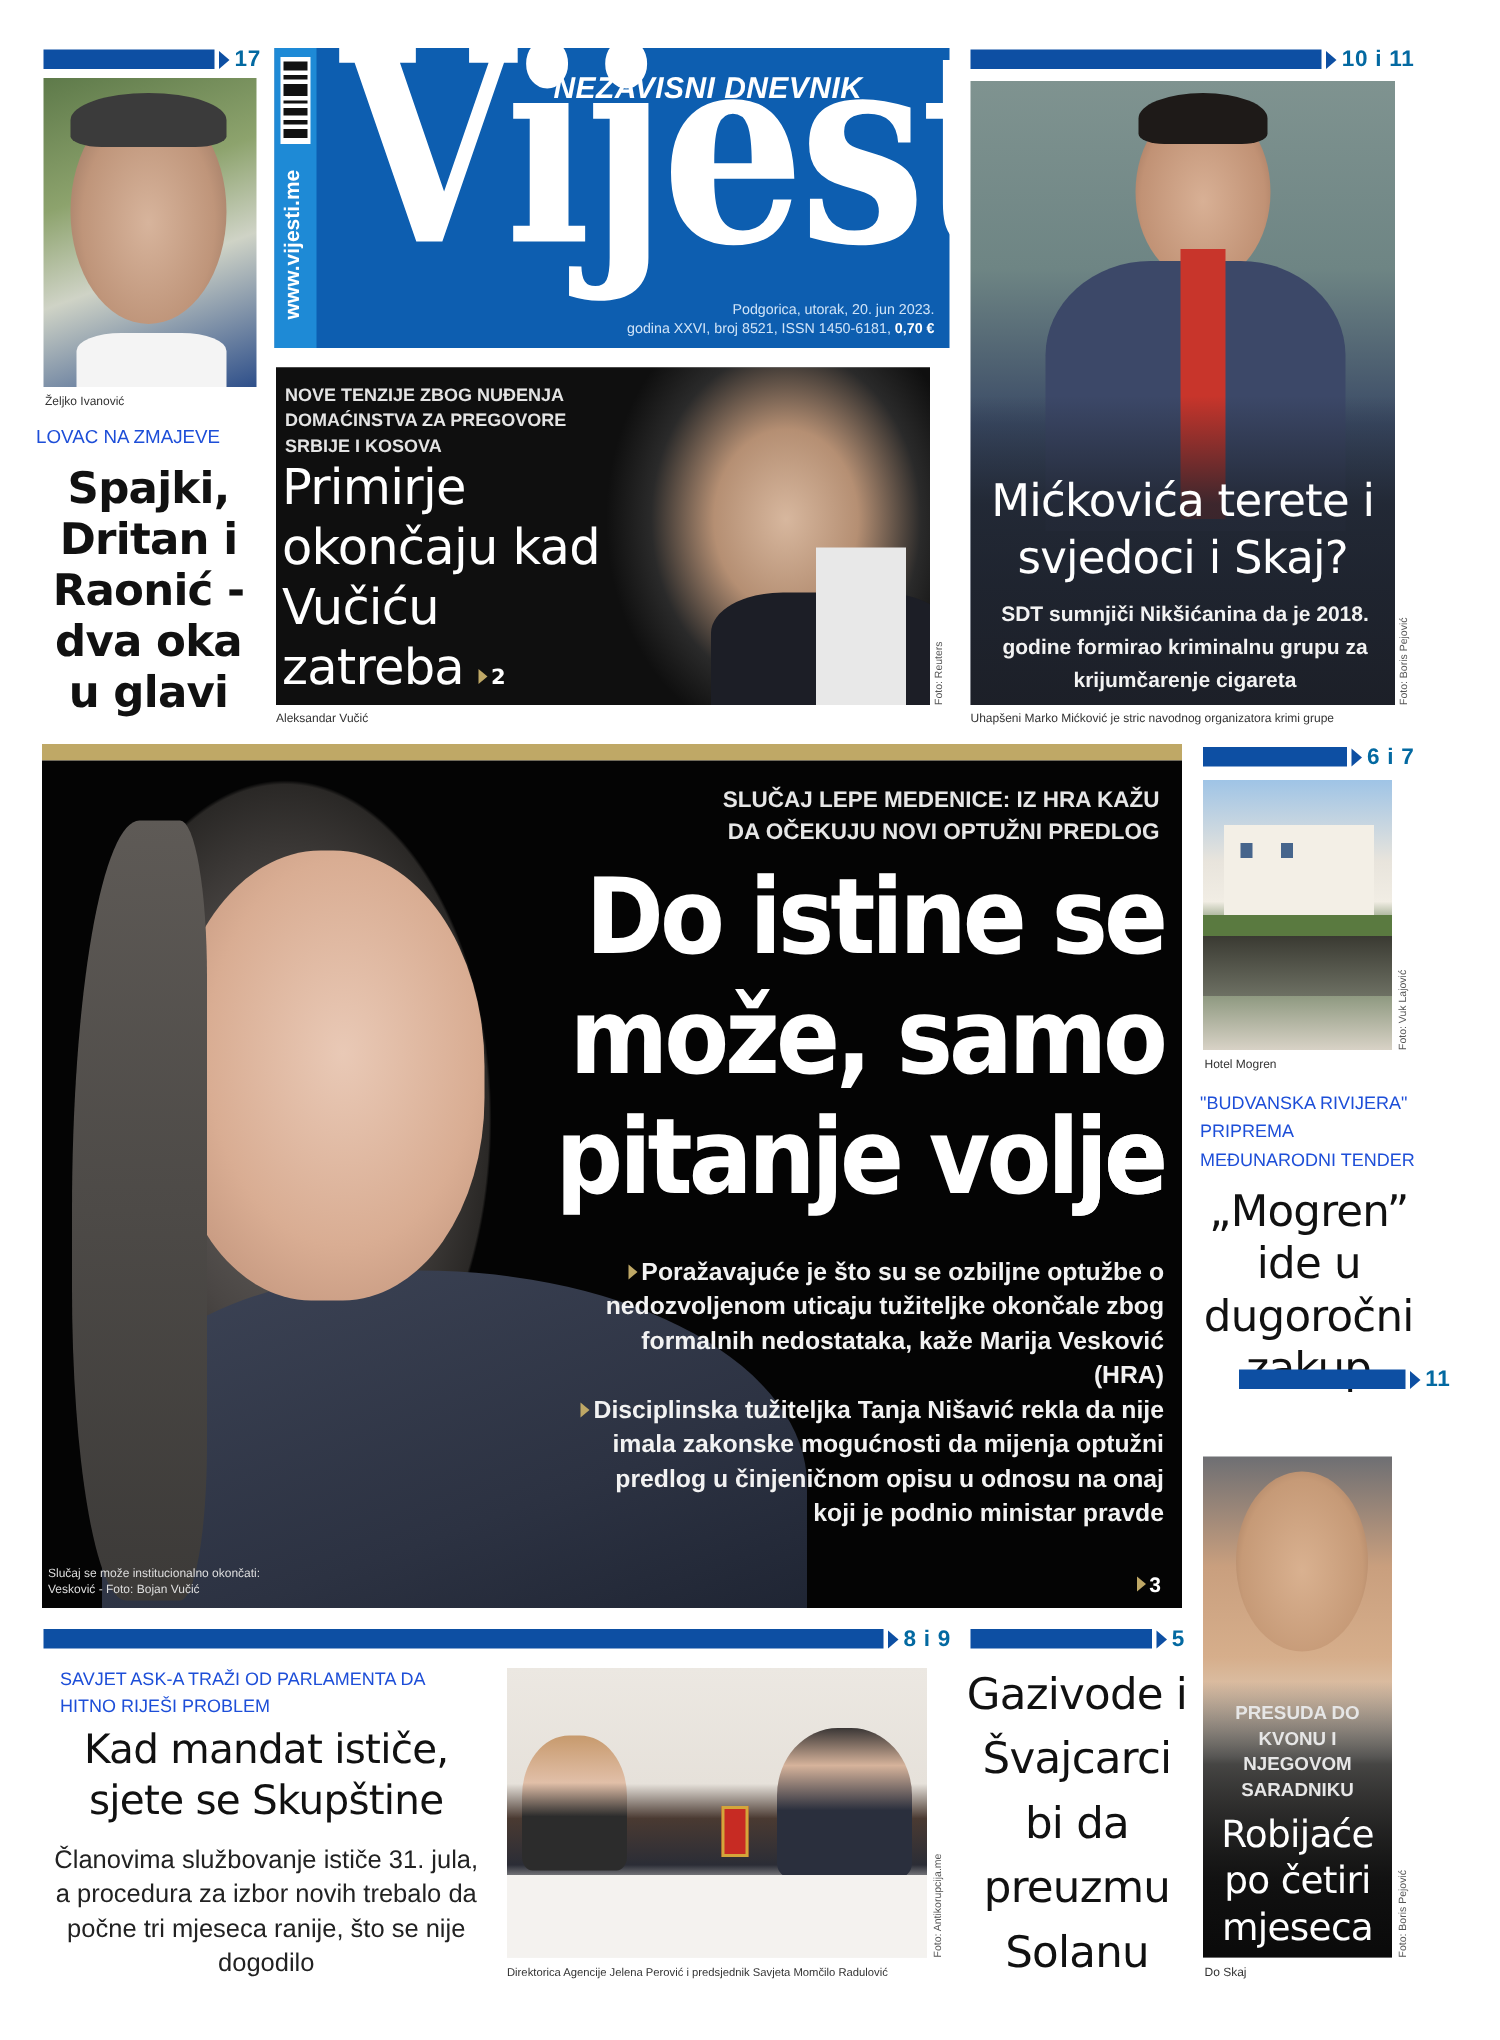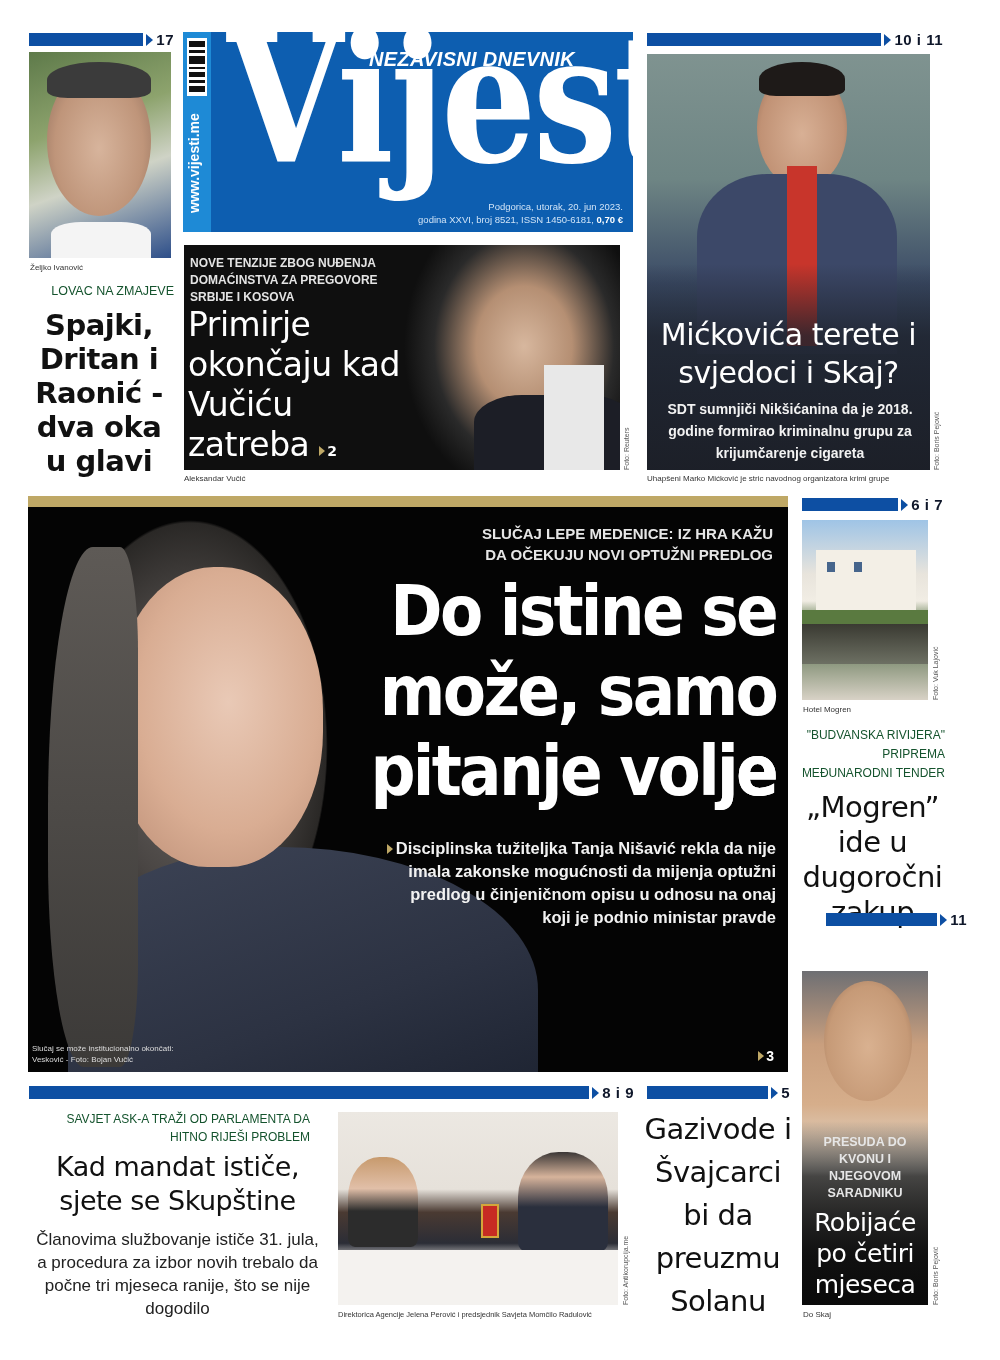--- a/index.html
+++ b/index.html
@@ -2,28 +2,28 @@
 <html><head>
 <meta charset="utf-8">
 <style>
   * { box-sizing: border-box; margin: 0; padding: 0; }
   html, body { width: 1000px; height: 1360px; background: #ffffff; overflow: hidden; }
   body { position: relative; font-family: "Liberation Sans", "DejaVu Sans", sans-serif; color: #111; }
 
   .abs { position: absolute; }
   .pagebar { position: absolute; height: 13px; display: flex; align-items: center; }
   .pagebar .bar { height: 13px; background: #0d4fa3; flex: 1; }
-  .pagebar .ref { color: #0f172a; font-weight: 700; font-size: 15px; padding-left: 3px; white-space: nowrap; display: flex; align-items: center; letter-spacing: 0.5px; }
+  .pagebar .ref { color: #0369a1; font-weight: 700; font-size: 15px; padding-left: 3px; white-space: nowrap; display: flex; align-items: center; letter-spacing: 0.5px; }
   .pagebar .tri { width: 0; height: 0; border-top: 6px solid transparent; border-bottom: 6px solid transparent; border-left: 7px solid #0d4fa3; margin-right: 3px; }
 
   .photo { position: absolute; overflow: hidden; }
   .caption { position: absolute; font-size: 8px; color: #333; white-space: nowrap; }
   .credit { position: absolute; font-size: 7px; color: #555; writing-mode: vertical-rl; transform: rotate(180deg); white-space: nowrap; }
 
-  .kicker { text-transform: uppercase; font-weight: 400; color: #14532d; text-align: right; }
+  .kicker { text-transform: uppercase; font-weight: 400; color: #1d4ed8; text-align: left; }
   .headline { font-family: "DejaVu Sans", sans-serif; color: #111; text-align: center; letter-spacing: -0.5px; }
 
   
   #masthead { left: 183px; top: 32px; width: 450px; height: 200px; background: #0d5eb0; }
   #masthead .side { position: absolute; left: 0; top: 0; width: 28px; height: 200px; background: #1e8ad6; }
   #masthead .barcode { position: absolute; left: 4px; top: 6px; width: 20px; height: 58px; background: #fff; }
   #masthead .barcode i { position: absolute; left: 2px; right: 2px; background: #111; }
   #masthead .url { position: absolute; left: 3px; top: 70px; writing-mode: vertical-rl; transform: rotate(180deg); color: #fff; font-weight: 700; font-size: 14px; height: 122px; text-align: center; }
   #masthead .tagline { position: absolute; left: 186px; top: 16px; color: #fff; font-weight: 700; font-style: italic; font-size: 20px; letter-spacing: 0.3px; }
   #masthead .logo { position: absolute; left: 44px; top: -22px; color: #fff; font-family: "DejaVu Serif", "Liberation Serif", serif; font-weight: 700; font-size: 178px; letter-spacing: -4px; line-height: 1; transform: scaleX(0.84); transform-origin: left top; }
@@ -135,20 +135,23 @@
 
     <div class="light-kicker abs" style="left:420px; top:39px; width:325px; text-align:right; font-size:15px;">DA OČEKUJU NOVI OPTUŽNI PREDLOG</div>
     <div class="light-kicker abs" style="left:420px; top:18px; width:325px; text-align:right; font-size:15px;">SLUČAJ LEPE MEDENICE: IZ HRA KAŽU</div>
 
     <div class="white-head abs" style="left:260px; top:64px; width:488px; text-align:right; font-size:70px; line-height:80px; letter-spacing:-3px; transform:scaleX(0.9); transform-origin:right;">Do istine se</div>
     <div class="white-head abs" style="left:240px; top:144px; width:508px; text-align:right; font-size:70px; line-height:80px; letter-spacing:-3px; transform:scaleX(0.9); transform-origin:right;">može, samo je</div>
     <div class="white-head abs" style="left:260px; top:224px; width:488px; text-align:right; font-size:70px; line-height:80px; letter-spacing:-3px; transform:scaleX(0.9); transform-origin:right;">pitanje volje</div>
 
     <div class="abs" style="left:350px; top:330px; width:398px; color:#f2f2f2; font-weight:700; font-size:16.5px; line-height:23px; text-align:right;">
       <div>
+        <span style="display:inline-block; width:0; height:0; border-top:5px solid transparent; border-bottom:5px solid transparent; border-left:6px solid #bfa866; margin-right:3px;"></span><span>Poražavajuće je što su se ozbiljne optužbe o nedozvoljenom uticaju tužiteljke okončale zbog formalnih nedostataka, kaže Marija Vesković (HRA)</span>
+      </div>
+      <div>
         <span style="display:inline-block; width:0; height:0; border-top:5px solid transparent; border-bottom:5px solid transparent; border-left:6px solid #bfa866; margin-right:3px;"></span><span>Disciplinska tužiteljka Tanja Nišavić rekla da nije imala zakonske mogućnosti da mijenja optužni predlog u činjeničnom opisu u odnosu na onaj koji je podnio ministar pravde</span>
       </div>
     </div>
     <div class="abs" style="right:14px; top:541px; color:#fff; font-weight:700; font-size:14px;"><span style="display:inline-block; width:0; height:0; border-top:5px solid transparent; border-bottom:5px solid transparent; border-left:6px solid #bfa866; margin-right:2px;"></span><span>3</span></div>
     <div class="abs" style="left:4px; top:536px; width:175px; color:#ddd; font-size:8px; line-height:11px;">Slučaj se može institucionalno okončati: Vesković - Foto: Bojan Vučić</div>
   </div>
 </div>
 
 <div class="pagebar" style="left:802px; top:498px; width:141px;">
   <div class="bar"></div>

